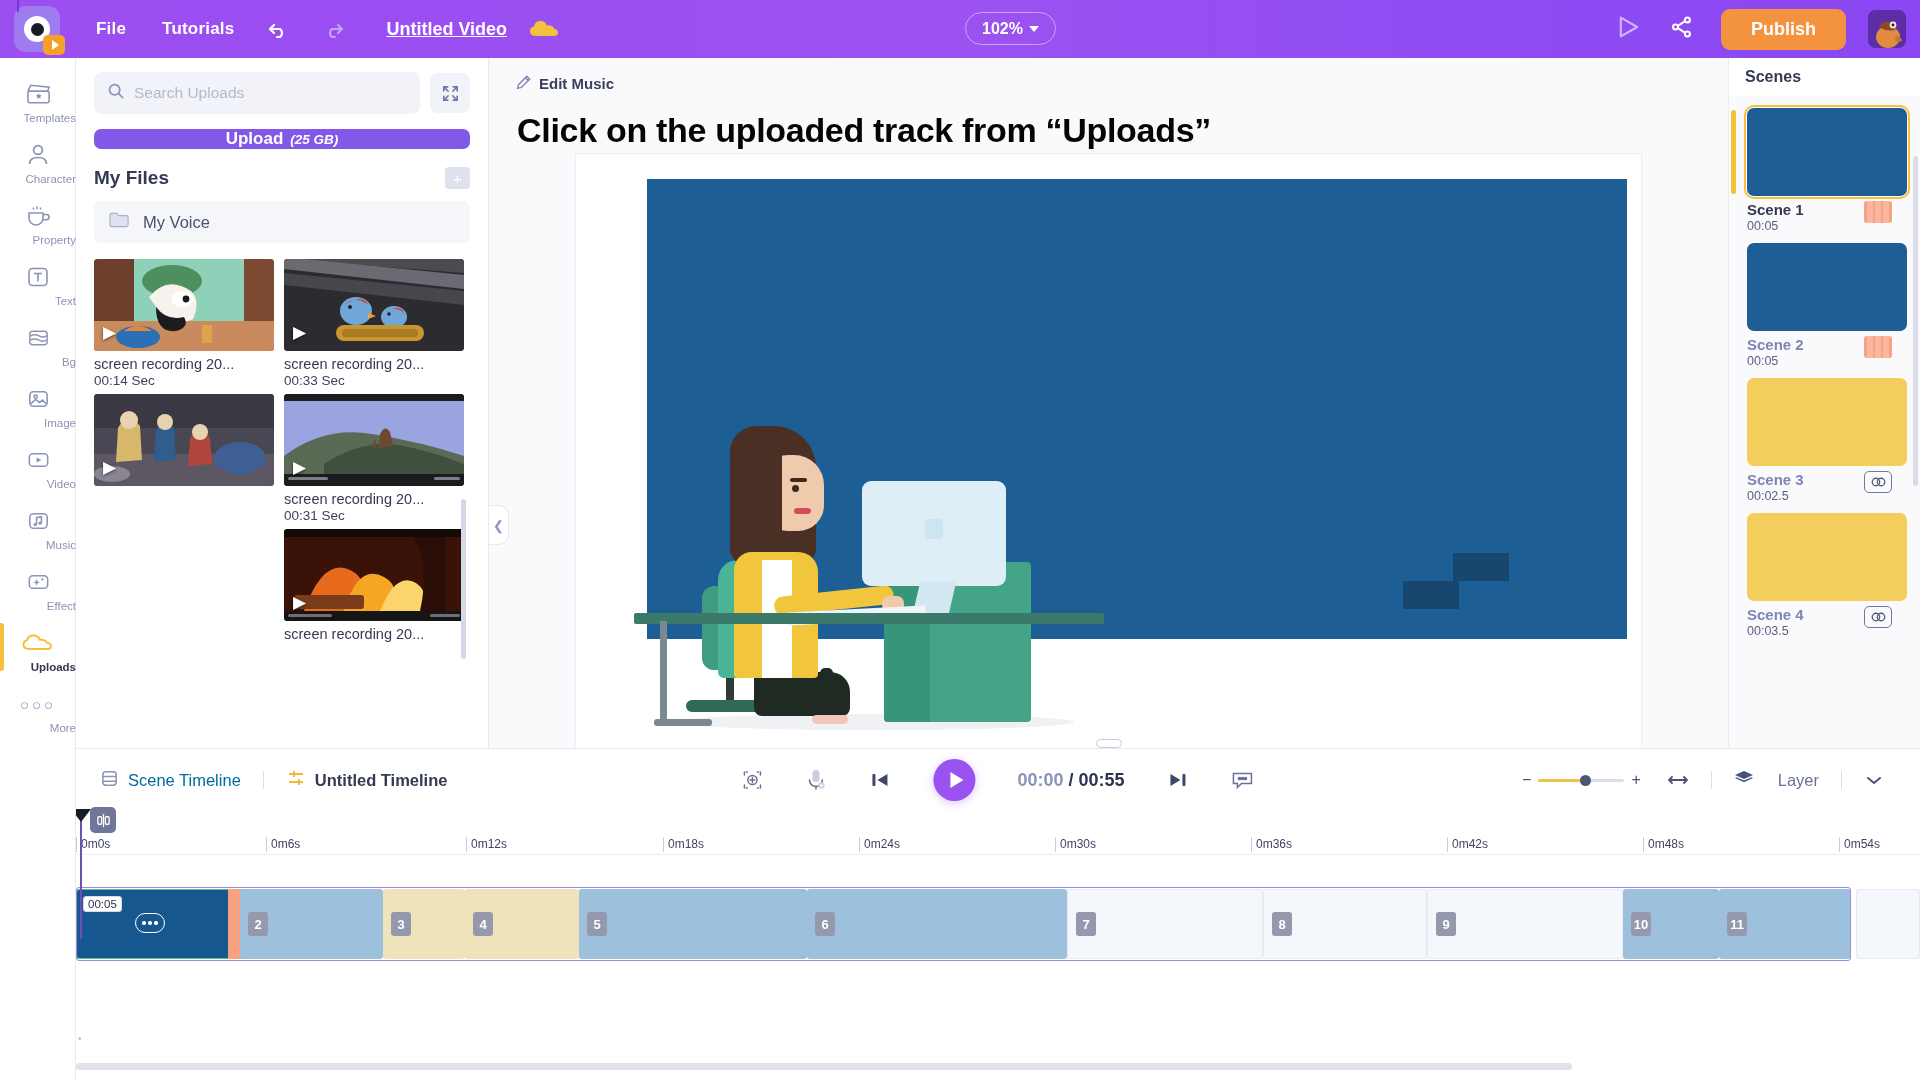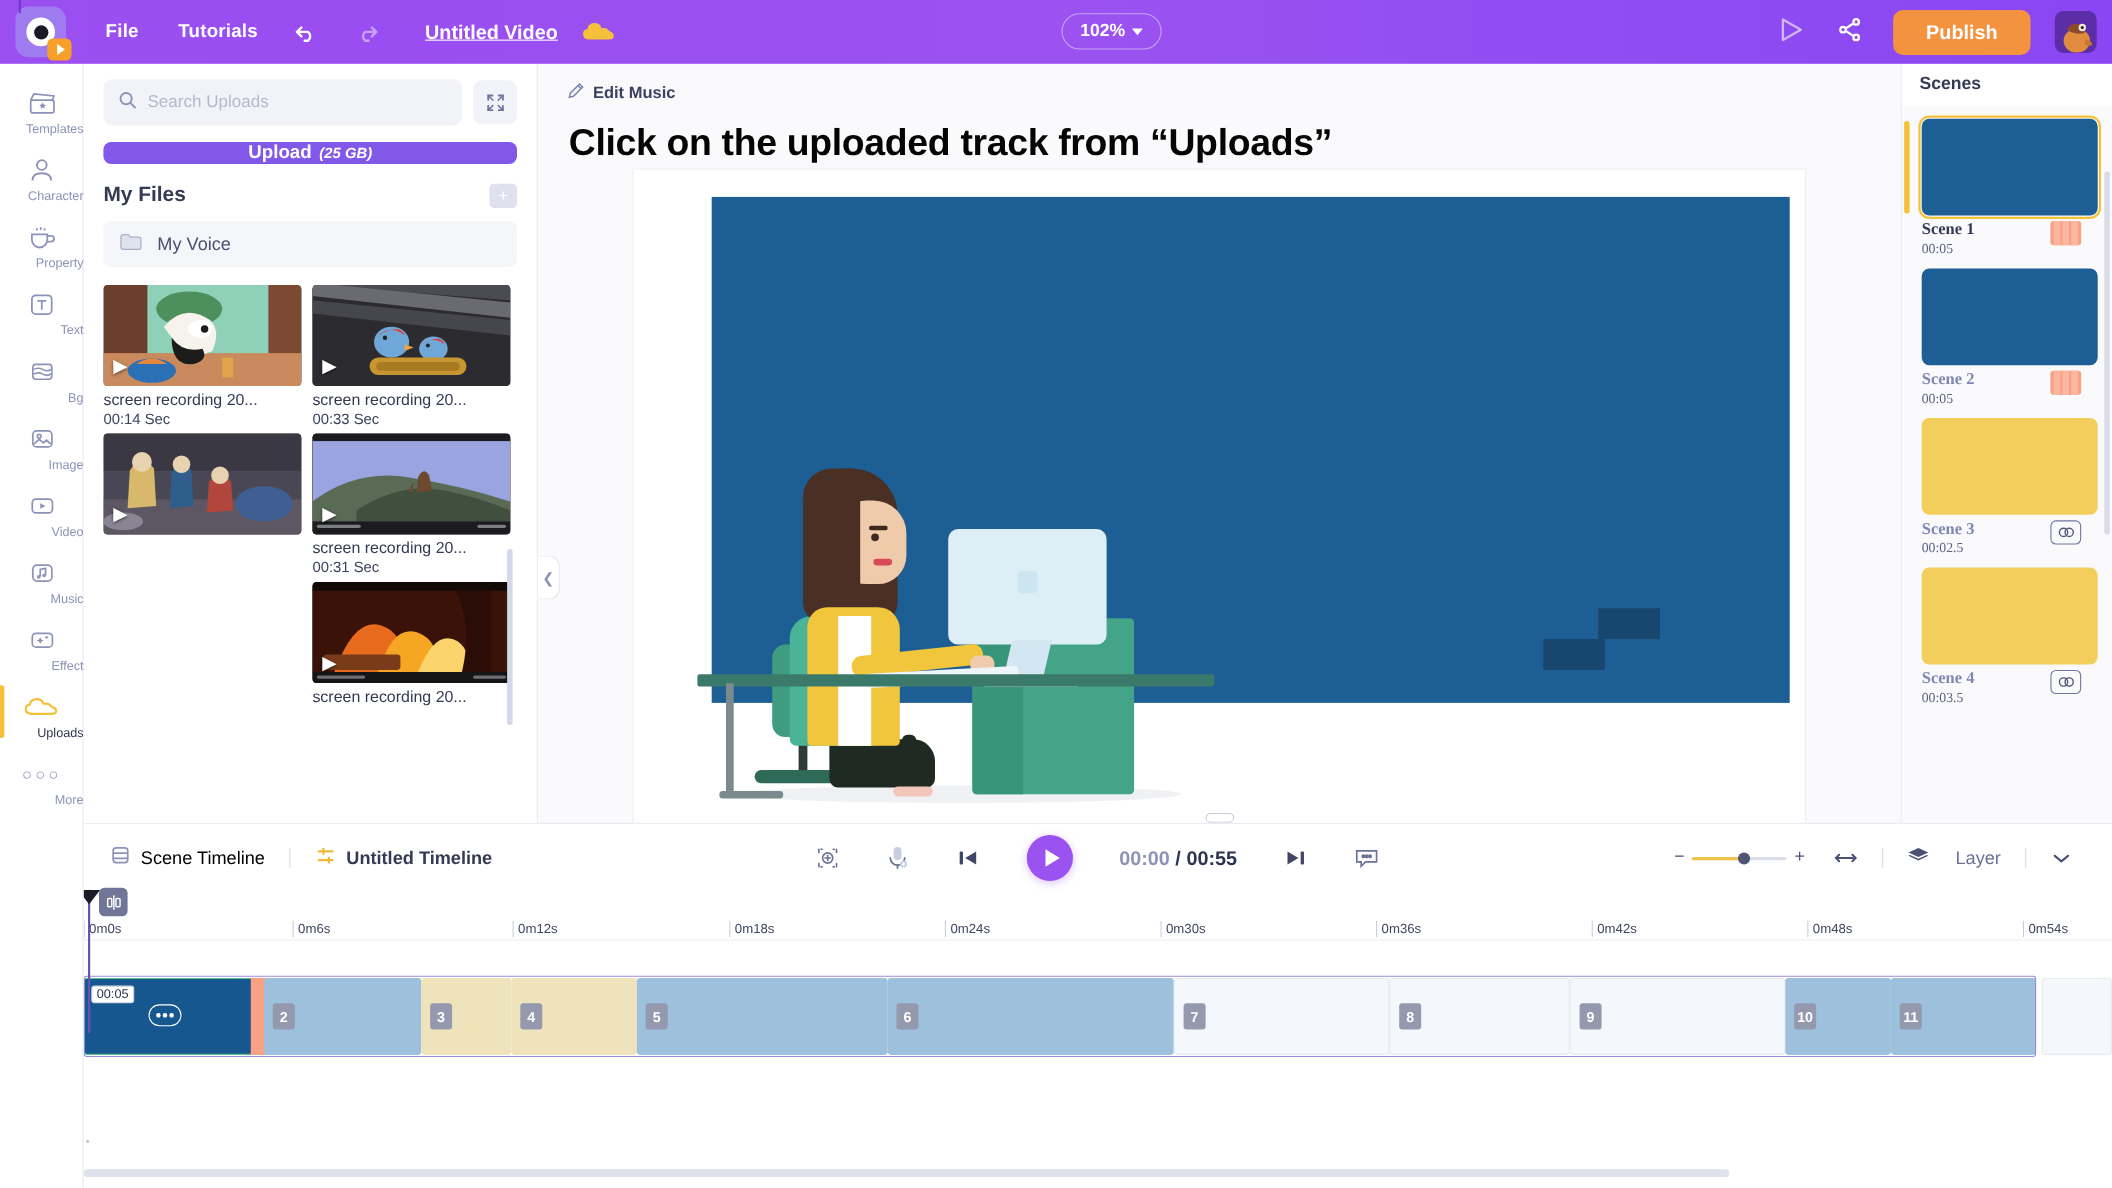--- a/index.html
+++ b/index.html
@@ -51,21 +51,21 @@
   .avatar{ width:38px;height:38px;border-radius:8px;background:#5b2ea8; display:flex;align-items:flex-end;justify-content:center;overflow:hidden;cursor:pointer;}
 
   
   .rail{
     position:absolute; left:0; top:58px; width:76px; height:1022px; background:#fff;
     border-right:1px solid #e9e9f2; padding-top:12px; z-index:30;
   }
   .rail-item{ position:relative; width:76px; padding:9px 0 7px; text-align:right; cursor:pointer;}
   .rail-item .glyph{ display:flex; justify-content:center; align-items:center; height:30px; color:#8b93b8;}
   .rail-item .lbl{ font-size:11.5px; color:#8b93b8; margin-top:3px; }
-  .rail-item.active .lbl{ color:#33384f; font-weight:400;}
+  .rail-item.active .lbl{ color:#33384f; font-weight:700;}
   .rail-item.active:before{
     content:""; position:absolute; left:0; top:4px; width:4px; height:48px; background:#f5c13b; border-radius:0 3px 3px 0;
   }
   .rail-dots{letter-spacing:3px;font-size:15px;color:#8b93b8;}
 
   
   .panel{
     position:absolute; left:76px; top:58px; width:413px; height:690px; background:#fff;
     border-right:1px solid #e9e9f2; z-index:25; overflow:hidden;
   }
@@ -153,40 +153,40 @@
   .hand{position:absolute;left:248px;bottom:124px;width:22px;height:16px;background:#f0cbab;border-radius:7px;}
   .keyboard{position:absolute;left:152px;bottom:114px;width:140px;height:13px;background:#eef5f8;border-radius:3px;transform:rotate(-3deg);}
   .legs{position:absolute;left:120px;bottom:20px;width:96px;height:44px;background:#1e2a22;border-radius:6px 20px 8px 8px;}
   .shin{position:absolute;left:186px;bottom:16px;width:13px;height:52px;background:#1e2a22;border-radius:5px;}
   .shoe{position:absolute;left:178px;bottom:12px;width:36px;height:9px;background:#f3c6bb;border-radius:5px;}
   .shadow{position:absolute;left:40px;bottom:6px;width:400px;height:16px;border-radius:50%;background:#f0f1f4;}
 
   
   .scenes{ position:absolute; right:0; top:58px; width:192px; height:690px; background:#fafafc; border-left:1px solid #ececf3; z-index:20;}
   .scenes-head{ height:38px; background:#fff; display:flex; align-items:center; padding-left:16px; font-size:16px; font-weight:700; color:#343a54;}
-  .scenes-list{ position:relative; padding:12px 28px 0 18px; height:652px; overflow:hidden;font-family:Liberation Serif, serif;}
+  .scenes-list{ position:relative; padding:12px 28px 0 18px; height:652px; overflow:hidden;}
   .scene{ position:relative; margin-bottom:10px;}
   .scene .sh{ width:160px; height:88px; border-radius:7px;}
   .scene.sel:before{ content:""; position:absolute; left:-16px; top:2px; width:5px; height:84px; background:#f5c13b; border-radius:3px;}
   .scene.sel .sh{ outline:2px solid #f5c13b; outline-offset:1px;}
   .scene-meta{ display:flex; align-items:flex-start; justify-content:space-between; margin-top:5px;}
   .scene-nm{ font-size:15px; font-weight:700; color:#343a54;}
   .scene-nm.alt{ color:#7e86b3;}
   .scene-tm{ font-size:12.5px; color:#5b6186; margin-top:1px;}
   .trans-bars{ width:28px;height:22px;border-radius:3px;background:#f8a183; display:flex; gap:2px; padding:0 3px; align-items:center;}
   .trans-bars span{flex:1;height:22px;background:#fbb79f;}
   .link-ico{ width:28px;height:22px;border:1.3px solid #6f76a0;border-radius:5px;display:flex;align-items:center;justify-content:center;color:#515878;font-size:12px;}
   .scenes-scroll{ position:absolute; right:2px; top:60px; width:5px; height:330px; background:#d9dce8; border-radius:3px;}
 
   
   .timeline{ position:absolute; left:76px; top:748px; right:0; height:332px; background:#fff; border-top:1px solid #e9e9f2;}
   .tl-bar{ height:62px; display:flex; align-items:center; position:relative;}
   .tl-left{ display:flex; align-items:center; gap:0; margin-left:24px;}
   .tl-tab{ display:flex; align-items:center; gap:9px; font-size:16.5px; cursor:pointer;}
-  .tl-tab .t{ color:#000000;}
+  .tl-tab .t{ color:#0369a1;}
   .tl-tab.active .t{ color:#343a54; font-weight:700;}
   .tl-sep{ width:1px; height:18px; background:#dadce7; margin:0 22px;}
   .tl-center{ position:absolute; left:50%; transform:translateX(-50%); display:flex; align-items:center; gap:42px;}
   .tl-ico{ color:#6b7297; cursor:pointer; display:flex; align-items:center;}
   .play-big{ width:42px;height:42px;border-radius:50%;background:#9a52f0;display:flex;align-items:center;justify-content:center;cursor:pointer;box-shadow:0 2px 8px rgba(154,82,240,.35);}
   .play-big:after{content:"";border-left:13px solid #fff;border-top:8px solid transparent;border-bottom:8px solid transparent;margin-left:4px;}
   .tm{ font-size:18px; font-weight:700; white-space:nowrap;}
   .tm .cur{ color:#8b93b8;}
   .tm .tot{ color:#2d3350;}
   .tl-right{ position:absolute; right:36px; display:flex; align-items:center; gap:0;}

